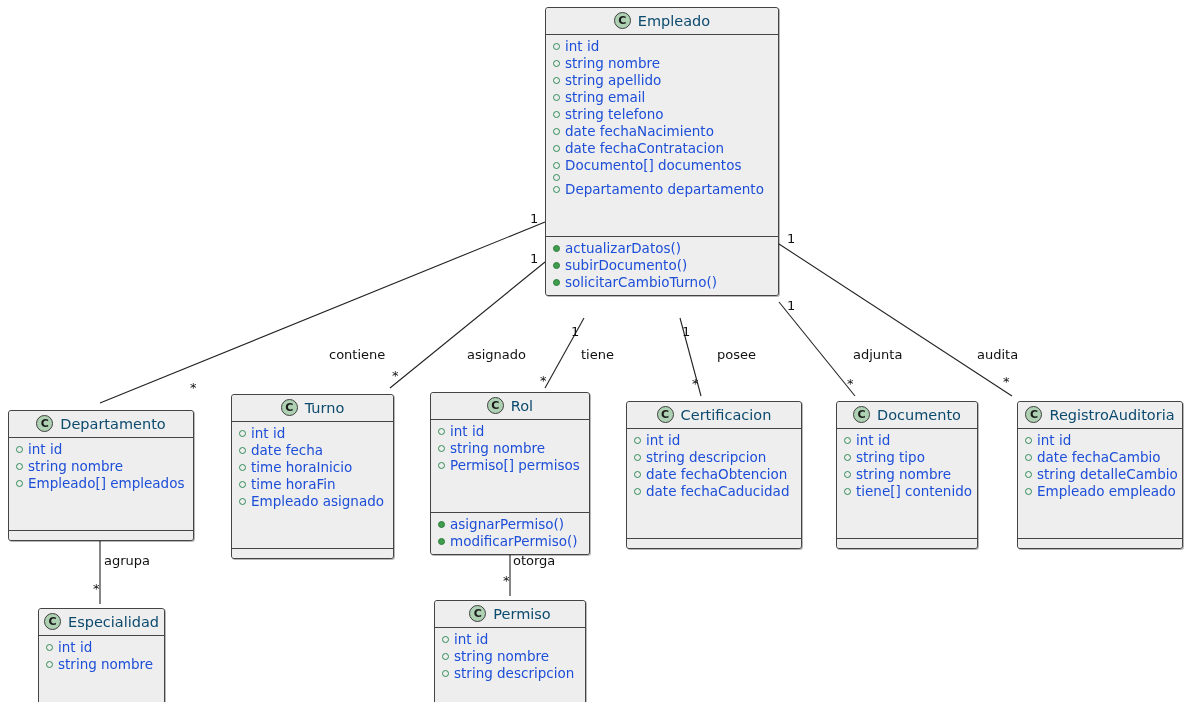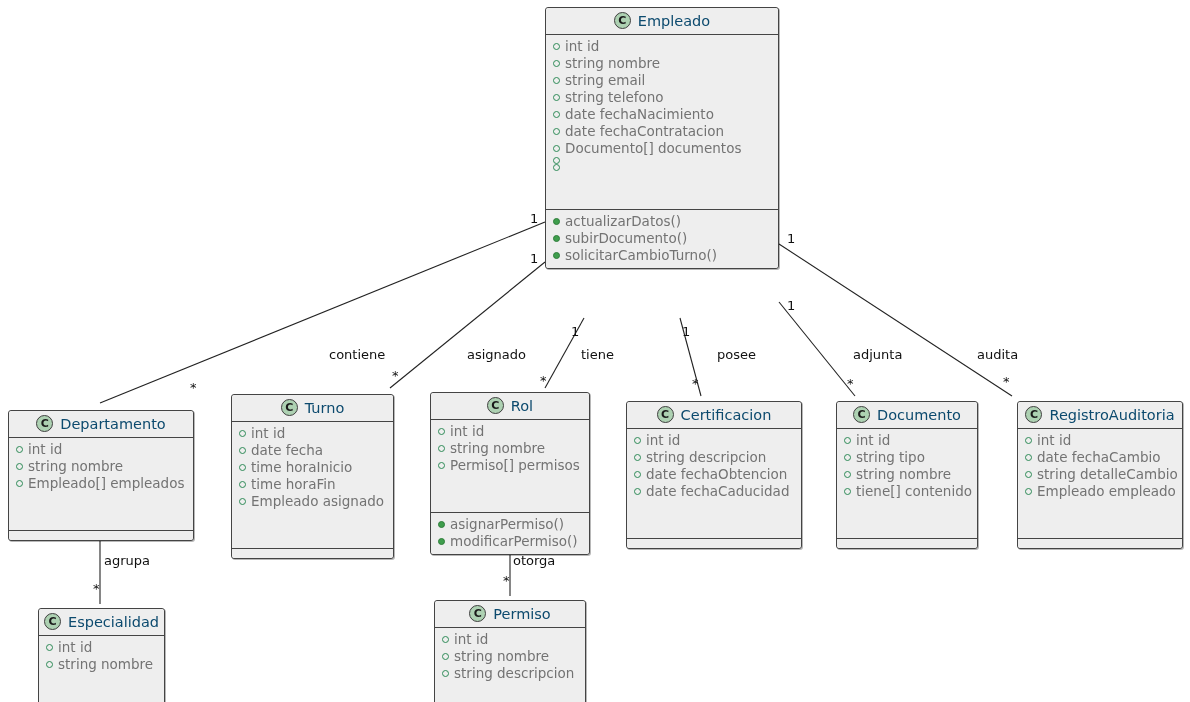--- a/index.html
+++ b/index.html
@@ -94,21 +94,21 @@
     border-radius: 0 0 3px 3px;
     margin-top: 34px;
   }
   .member {
     display: flex;
     align-items: center;
     gap: 5px;
     padding: 0 9px 0 7px;
     font-size: 13.5px;
     line-height: 17px;
-    color: #737373;
+    color: #1d4ed8;
     white-space: nowrap;
   }
   .marker {
     width: 7px;
     height: 7px;
     flex: 0 0 7px;
     border-radius: 50%;
     box-sizing: border-box;
   }
   .marker.attr {
@@ -184,20 +184,24 @@
           <div class="member">
             <span class="marker attr"></span>
             <span>int id</span>
           </div>
           <div class="member">
             <span class="marker attr"></span>
             <span>string nombre</span>
           </div>
           <div class="member">
             <span class="marker attr"></span>
+            <span>string apellido</span>
+          </div>
+          <div class="member">
+            <span class="marker attr"></span>
             <span>string email</span>
           </div>
           <div class="member">
             <span class="marker attr"></span>
             <span>string telefono</span>
           </div>
           <div class="member">
             <span class="marker attr"></span>
             <span>date fechaNacimiento</span>
           </div>
@@ -207,20 +211,21 @@
           </div>
           <div class="member">
             <span class="marker attr"></span>
             <span>Documento[] documentos</span>
           </div>
           <div class="member">
             <span class="marker attr"></span>
           </div>
           <div class="member">
             <span class="marker attr"></span>
+            <span>Departamento departamento</span>
           </div>
         </div>
         <div class="compartment last">
           <div class="member">
             <span class="marker method"></span>
             <span>actualizarDatos()</span>
           </div>
           <div class="member">
             <span class="marker method"></span>
             <span>subirDocumento()</span>

